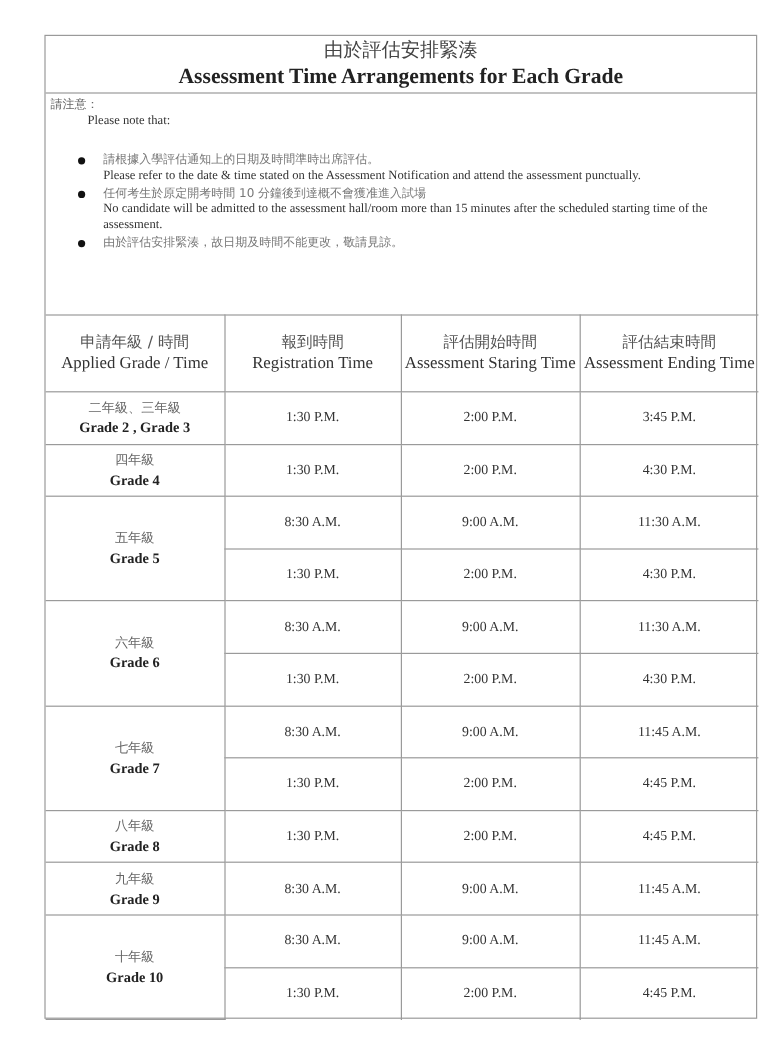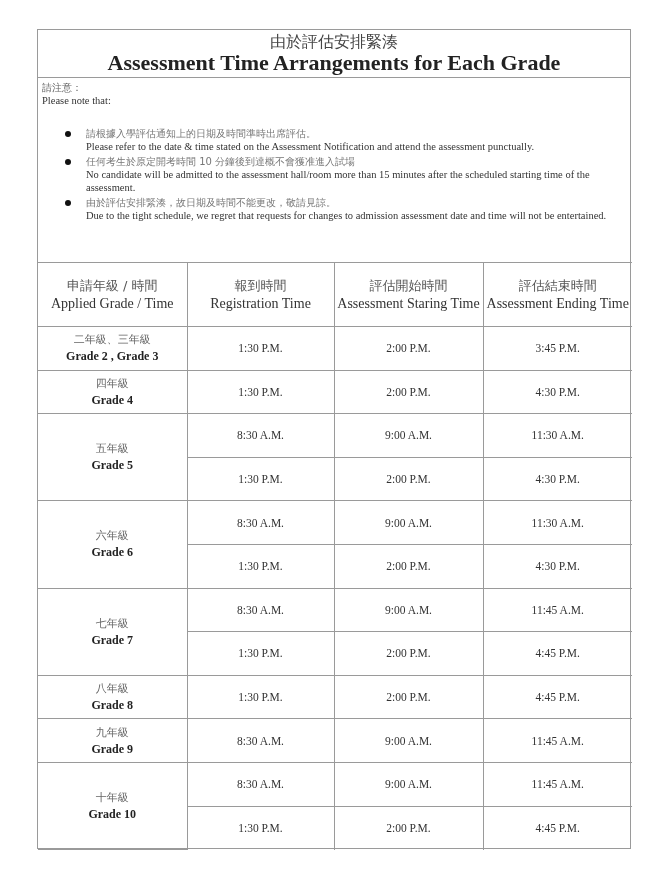--- a/index.html
+++ b/index.html
@@ -20,29 +20,29 @@
     .title-block {
       position: absolute; left: 0; top: 0; width: 100%; height: 48px;
       border-bottom: 1.5px solid #9a9a9a;
       text-align: center;
     }
     .title-zh {
       font-size: 16px; color: #444; line-height: 20px; padding-top: 2px;
       font-family: "DejaVu Sans", sans-serif; font-weight: normal;
     }
     .title-en {
-      font-size: 22px; font-weight: bold; color: #222; line-height: 22px;
+      font-size: 18px; font-weight: bold; color: #222; line-height: 22px;
     }
     .notes {
       position: absolute; left: 0; top: 48px; width: 100%; height: 185px;
       padding: 3px 4px 0 4px;
       font-size: 10.5px; line-height: 13px;
     }
     .notes .note-zh { color: #666; font-family: "DejaVu Sans", sans-serif; font-size: 10px; }
-    .notes .note-en { color: #333; }
+    .notes .note-en { color: #333; margin-left: 31px; }
     .bullets { list-style: none; margin-top: 20px; }
     .bullets li { position: relative; padding-left: 44px; padding-right: 8px; margin-bottom: 2px; }
     .bullets li .dot {
       position: absolute; left: 23px; top: 4px; width: 6px; height: 6px;
       background: #111; border-radius: 50%;
     }
     .bullets .zh { color: #777; font-family: "DejaVu Sans", sans-serif; font-size: 10px; line-height: 13px; }
     .bullets .en { color: #333; font-size: 10.5px; line-height: 13px; }
 
     table.sched {
@@ -93,21 +93,20 @@
         <div class="en">Please refer to the date &amp; time stated on the Assessment Notification and attend the assessment punctually.</div>
       </li>
       <li>
         <span class="dot"></span>
         <div class="zh">任何考生於原定開考時間 10 分鐘後到達概不會獲准進入試場</div>
         <div class="en">No candidate will be admitted to the assessment hall/room more than 15 minutes after the scheduled starting time of the assessment.</div>
       </li>
       <li>
         <span class="dot"></span>
         <div class="zh">由於評估安排緊湊，故日期及時間不能更改，敬請見諒。</div>
-        <div class="en">Due to the tight schedule, we regret that requests for changes to admission assessment date and time will not be entertained.</div>
       </li>
     </ul>
   </div>
 
   <table class="sched">
     <colgroup>
       <col class="col1">
         <col class="col2">
         <col class="col3">
         <col class="col4">

